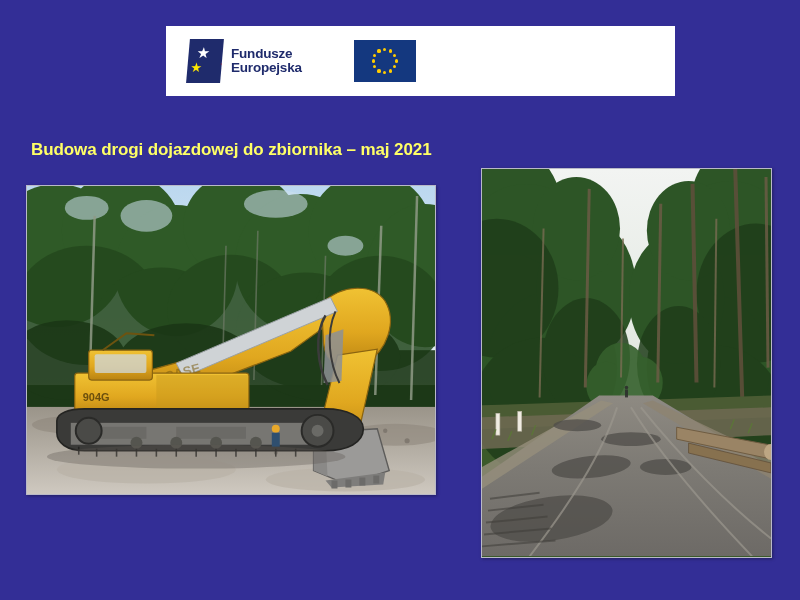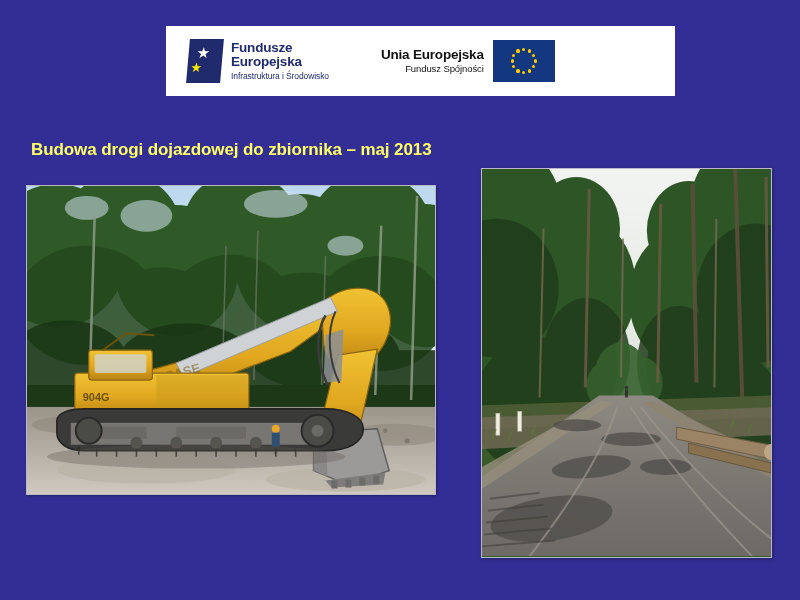--- a/index.html
+++ b/index.html
@@ -200,49 +200,44 @@
       <div class="fe-mark">
         <div class="fe-flag">
           <span class="fe-star-white"></span>
           <span class="fe-star-yellow"></span>
           <span class="fe-star-red"></span>
         </div>
       </div>
       <div>
         <div class="fe-text-l1">Fundusze</div>
         <div class="fe-text-l2">Europejska</div>
-        <div class="fe-text-l3">Infrastruktura i Środowisko</div>
       </div>
     </div>
 
 
     <div class="logo-block" id="logo-ue">
-      <div class="ue-text">
-        <div class="ue-l1">Unia Europejska</div>
-        <div class="ue-l2">Fundusz Spójności</div>
-      </div>
       <div class="eu-flag" id="eu-flag" style="background: rgb(20, 56, 127);">
           <span class="eu-star" style="background: rgb(255, 204, 0); left: 29.4px; top: 7.9px;"></span>
           <span class="eu-star" style="background: rgb(255, 204, 0); left: 35.15px; top: 9.44071px;"></span>
           <span class="eu-star" style="background: rgb(255, 204, 0); left: 39.3593px; top: 13.65px;"></span>
           <span class="eu-star" style="background: rgb(255, 204, 0); left: 40.9px; top: 19.4px;"></span>
           <span class="eu-star" style="background: rgb(255, 204, 0); left: 39.3593px; top: 25.15px;"></span>
           <span class="eu-star" style="background: rgb(255, 204, 0); left: 35.15px; top: 29.3593px;"></span>
           <span class="eu-star" style="background: rgb(255, 204, 0); left: 29.4px; top: 30.9px;"></span>
           <span class="eu-star" style="background: rgb(255, 204, 0); left: 23.65px; top: 29.3593px;"></span>
           <span class="eu-star" style="background: rgb(255, 204, 0); left: 19.4407px; top: 25.15px;"></span>
           <span class="eu-star" style="background: rgb(255, 204, 0); left: 17.9px; top: 19.4px;"></span>
           <span class="eu-star" style="background: rgb(255, 204, 0); left: 19.4407px; top: 13.65px;"></span>
           <span class="eu-star" style="background: rgb(255, 204, 0); left: 23.65px; top: 9.44071px;"></span>
         </div>
     </div>
 
   </div>
 
-  <div id="slide-title">Budowa drogi dojazdowej do zbiornika – maj 2013</div>
+  <div id="slide-title">Budowa drogi dojazdowej do zbiornika – maj 2021</div>
 
   <div class="photo" id="photo-excavator">
     <svg class="scene" viewBox="0 0 410 310" preserveAspectRatio="none">
       <defs>
         <linearGradient id="skyG" x1="0" y1="0" x2="0" y2="1">
           <stop offset="0%" stop-color="#bcd8ef"></stop>
           <stop offset="100%" stop-color="#e8f0f6"></stop>
         </linearGradient>
         <linearGradient id="groundG" x1="0" y1="0" x2="0" y2="1">
           <stop offset="0%" stop-color="#9a9489"></stop>

